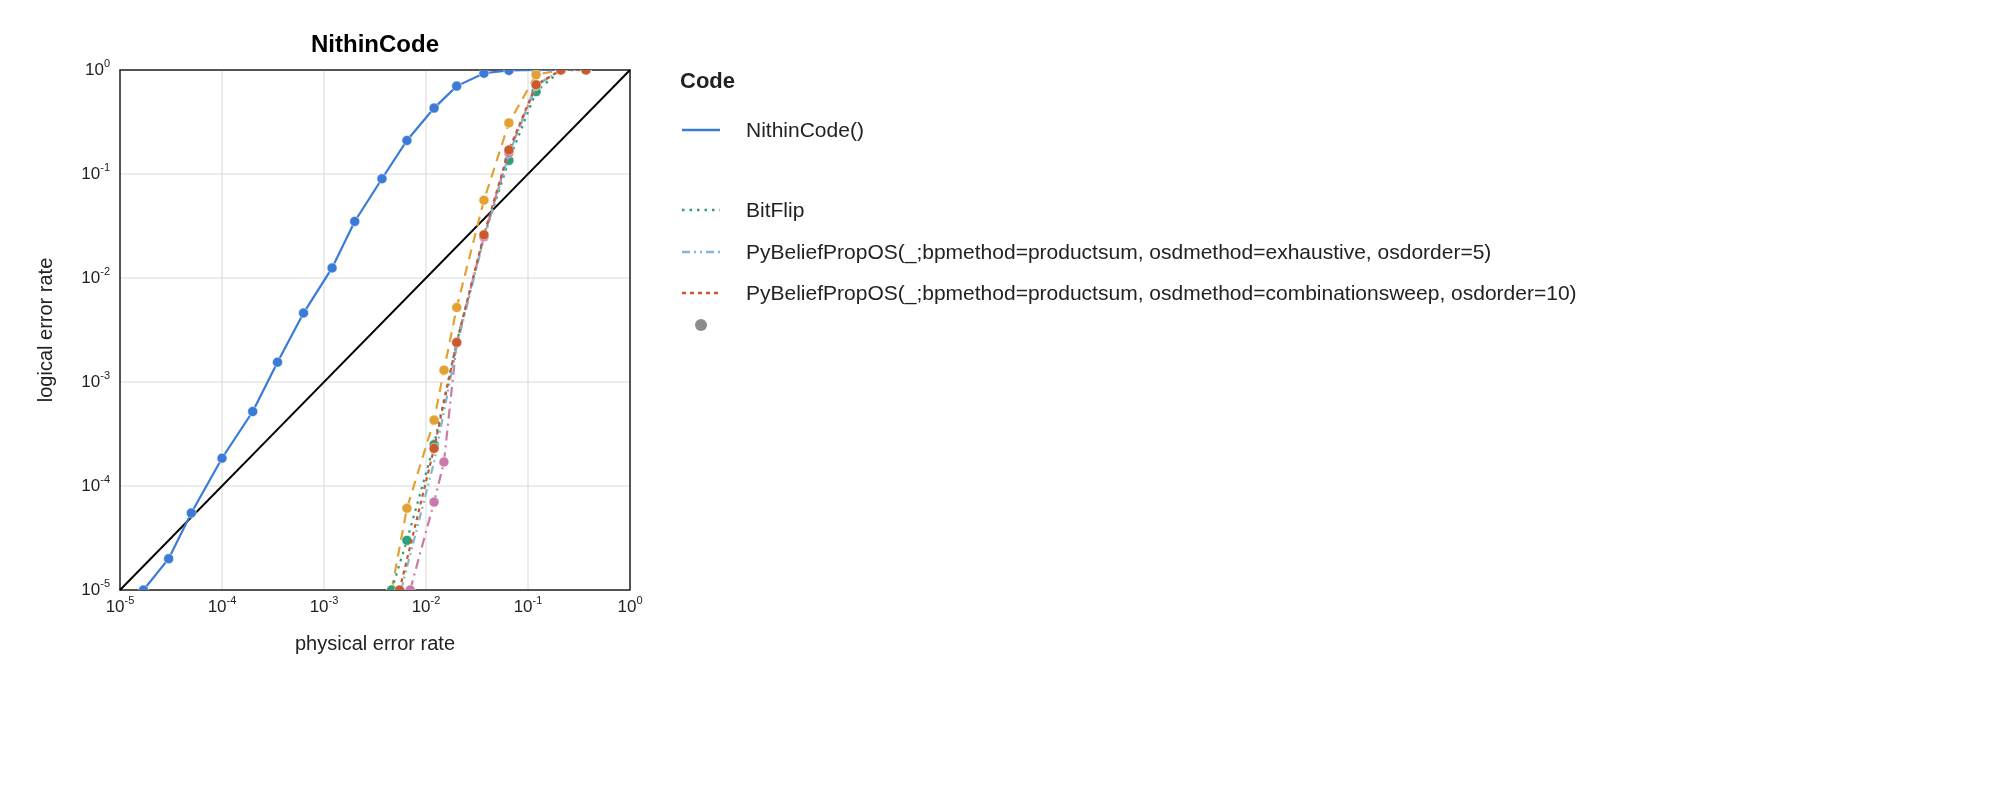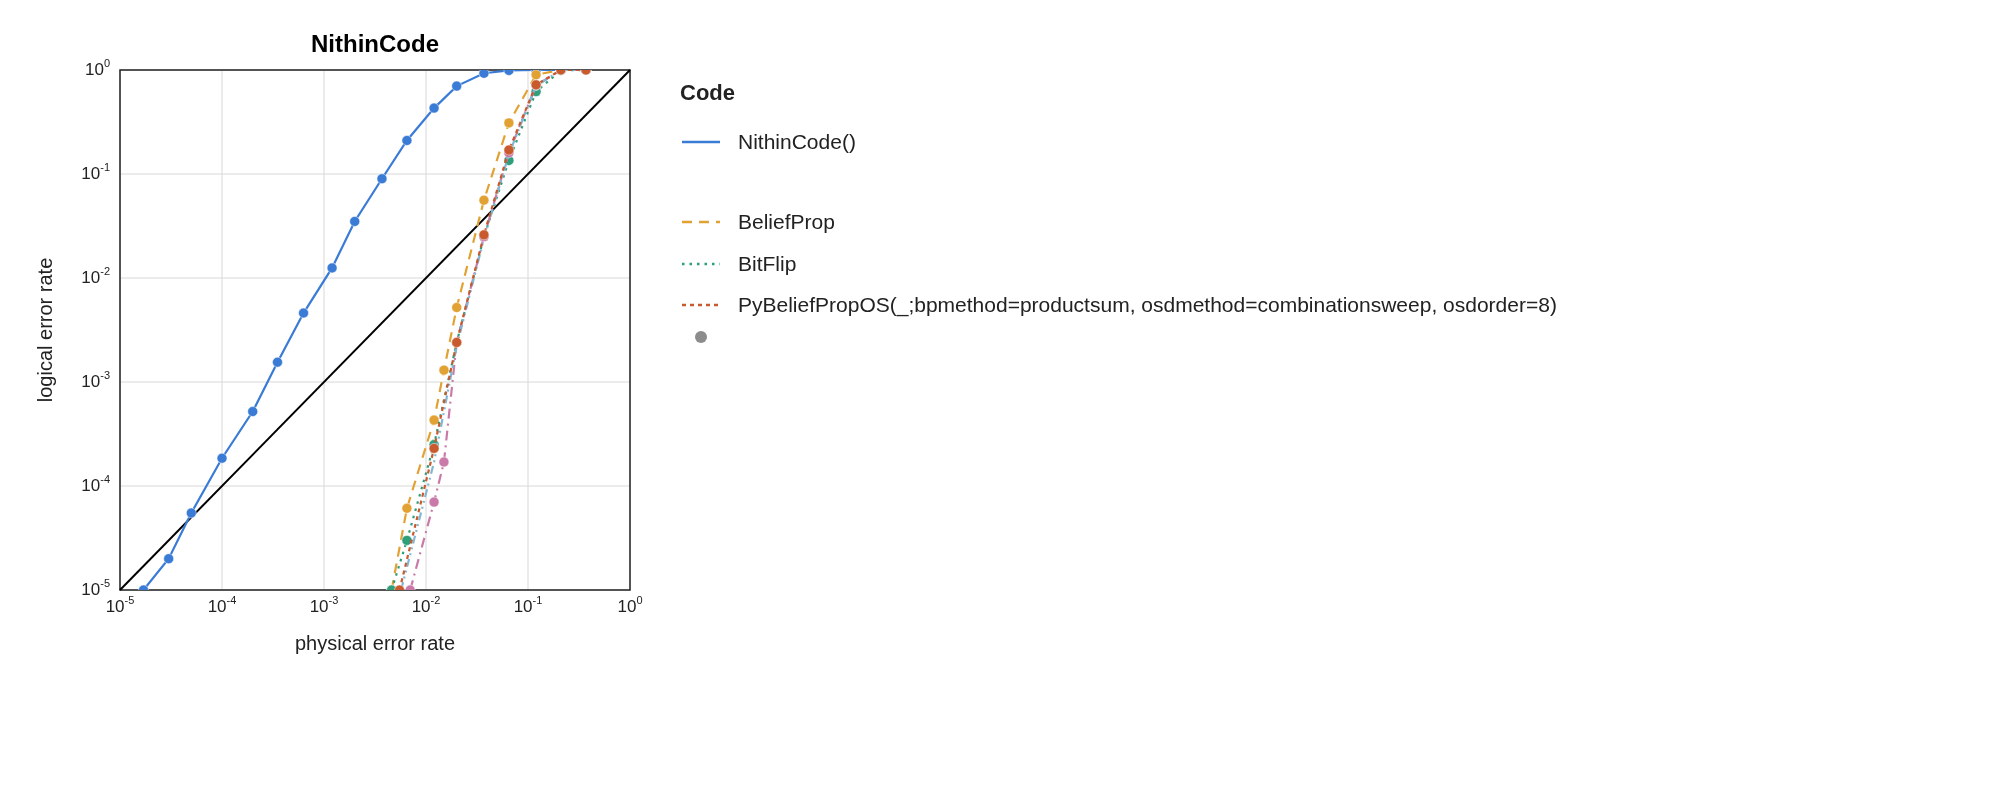--- a/index.html
+++ b/index.html
@@ -30,25 +30,25 @@
     width: 1280px;
     font-size: 21px;
     line-height: 1.9;
   }
   .legend-section-title {
     font-weight: 700;
     font-size: 22px;
     margin-top: 28px;
     margin-bottom: 8px;
   }
-  .legend-section-title:first-child { margin-top: 12px; }
+  .legend-section-title:first-child { margin-top: 0; }
   .legend-row {
     display: flex;
     align-items: center;
-    gap: 16px;
+    gap: 24px;
     margin: 2px 0;
   }
   .legend-swatch {
     width: 42px;
     height: 20px;
     flex: 0 0 42px;
     display: inline-block;
   }
   .legend-label { white-space: nowrap; }
   svg { display: block; }
@@ -194,40 +194,40 @@
           <span class="legend-label">NithinCode()</span>
         </div>
       </div>
 
     <div style="height:36px"></div>
 
     <div id="legend-decoder">
         <div class="legend-row">
           <span class="legend-swatch">
             <svg width="42" height="20">
-              <line x1="2" y1="10" x2="40" y2="10" stroke="#e2a233" stroke-width="2.5" stroke-dasharray="10,7"></line>
-            </svg>
-          </span>
-          <span class="legend-label">BeliefProp</span>
-        </div>
-        <div class="legend-row">
-          <span class="legend-swatch">
-            <svg width="42" height="20">
               <line x1="2" y1="10" x2="40" y2="10" stroke="#2f9e7a" stroke-width="2.5" stroke-dasharray="2.5,5"></line>
             </svg>
           </span>
           <span class="legend-label">BitFlip</span>
         </div>
         <div class="legend-row">
           <span class="legend-swatch">
             <svg width="42" height="20">
+              <line x1="2" y1="10" x2="40" y2="10" stroke="#7fb8d6" stroke-width="2.5" stroke-dasharray="8,4,2,4,2,4"></line>
+            </svg>
+          </span>
+          <span class="legend-label">PyBeliefPropOS(_;bpmethod=productsum, osdmethod=exhaustive, osdorder=5)</span>
+        </div>
+        <div class="legend-row">
+          <span class="legend-swatch">
+            <svg width="42" height="20">
               <line x1="2" y1="10" x2="40" y2="10" stroke="#c85a2e" stroke-width="2.5" stroke-dasharray="4,4"></line>
             </svg>
           </span>
-          <span class="legend-label">PyBeliefPropOS(_;bpmethod=productsum, osdmethod=combinationsweep, osdorder=8)</span>
+          <span class="legend-label">PyBeliefPropOS(_;bpmethod=productsum, osdmethod=combinationsweep, osdorder=10)</span>
         </div>
       </div>
 
     <div id="legend-circuit">
         <div class="legend-row">
           <span class="legend-swatch">
             <svg width="42" height="20">
               <circle cx="21" cy="10" r="6" fill="#8c8c8c"></circle>
             </svg>
           </span>

